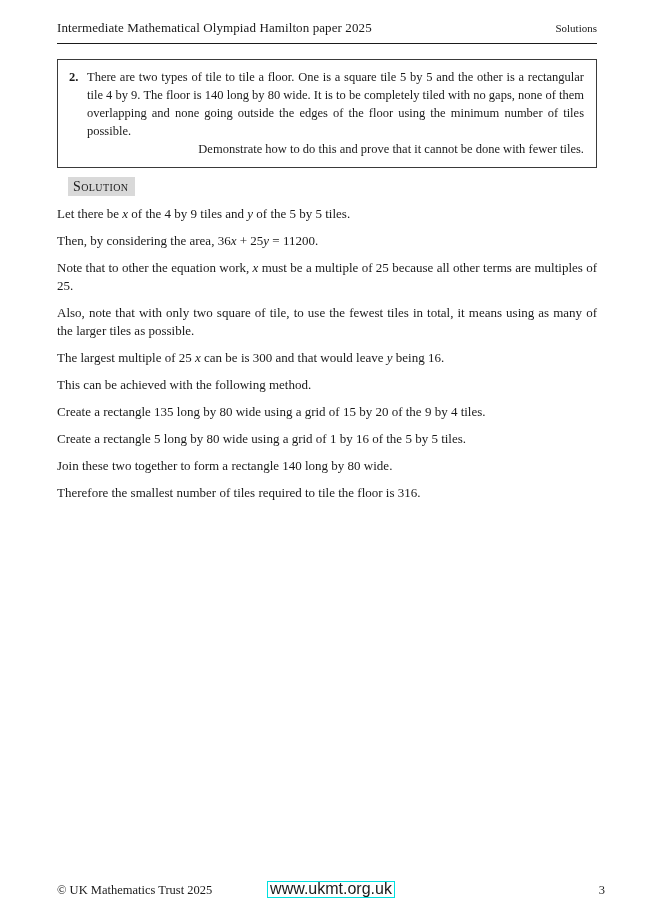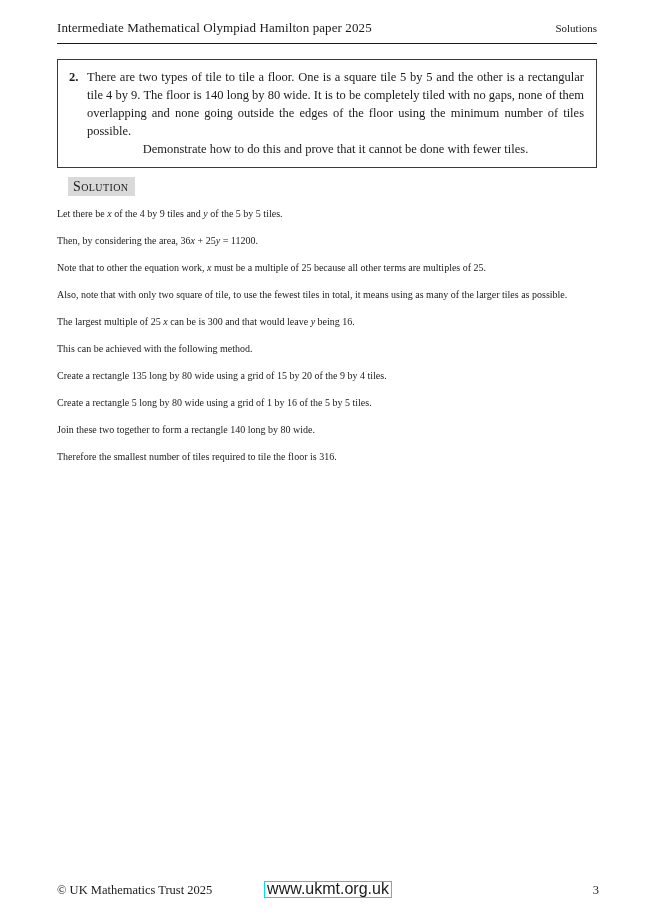--- a/index.html
+++ b/index.html
@@ -38,48 +38,48 @@
     font-size: 12.5px;
     line-height: 18px;
   }
   .problem-number {
     font-weight: bold;
     width: 18px;
     flex: 0 0 18px;
   }
   .problem-text { flex: 1; text-align: justify; }
   .problem-text .pline { text-align: justify; }
-  .problem-text .pline:last-child { text-align: center; }
+  .problem-text .pline:last-child { text-align: right; }
 
   
   .solution-badge {
     display: inline-block;
     margin-top: 9px;
     background: #d9d9d9;
     padding: 2px 7px 2px 5px;
     font-variant: small-caps;
     font-size: 14px;
     letter-spacing: 0.4px;
     line-height: 15px;
     margin-left: 11px;
   }
 
   
-  .solution-body { margin-top: 3px; font-size: 10px; line-height: 18px; }
+  .solution-body { margin-top: 3px; font-size: 13px; line-height: 18px; }
   .solution-body p.para {
     margin-top: 9px;
     text-align: justify;
   }
   .solution-body p.para i { font-style: italic; }
 
   
   .footer {
     position: absolute;
     left: 57px;
-    right: 54px;
+    right: 48px;
     bottom: 19px;
     display: grid;
     grid-template-columns: 1fr auto 1fr;
     align-items: baseline;
     font-size: 12.5px;
   }
   .footer .copyright { justify-self: start; }
   .footer .link {
     justify-self: center;
     font-family: "Liberation Sans", "DejaVu Sans", sans-serif;

